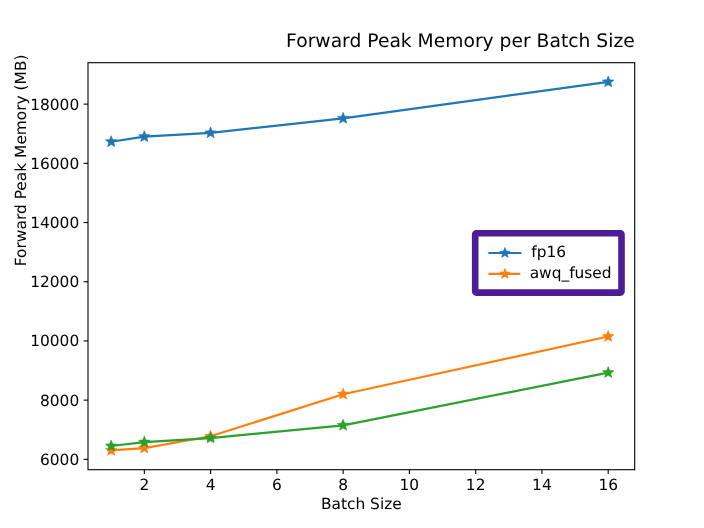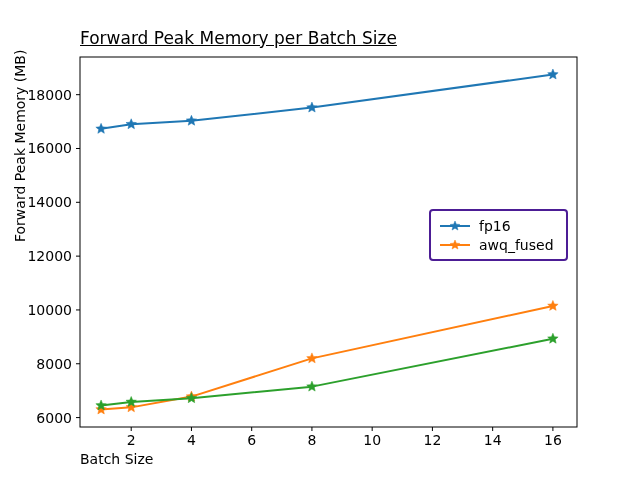--- a/index.html
+++ b/index.html
@@ -15,59 +15,59 @@
     position: relative;
     width: 640px;
     height: 480px;
     background: #ffffff;
   }
   #chart-title {
     position: absolute;
     left: 80px;
     top: 28px;
     width: 497px;
-    text-align: left;
+    text-align: right;
     font-size: 17px;
     color: #000000;
     white-space: nowrap;
-    text-decoration: underline;
   }
   #y-axis-label {
     position: absolute;
     left: 12px;
     top: 242px;
     width: 0;
     height: 0;
     font-size: 14px;
     color: #000000;
     white-space: nowrap;
     transform: rotate(-90deg) translate(-50%, -50%);
     transform-origin: 0 0;
   }
   #x-axis-label {
     position: absolute;
     left: 80px;
     top: 451px;
     width: 497px;
+    text-align: center;
     font-size: 14px;
     color: #000000;
   }
   #plot-svg {
     position: absolute;
     left: 0;
     top: 0;
   }
   #legend {
     position: absolute;
     left: 429px;
     top: 209px;
     width: 139px;
     box-sizing: border-box;
     background: rgba(255,255,255,0.9);
-    border: 2px solid #4c1d95;
+    border: 6px solid #4c1d95;
     border-radius: 4px;
     padding: 5px 6px 5px 8px;
   }
   .legend-entry {
     display: flex;
     align-items: center;
     height: 19px;
   }
   .legend-label {
     font-size: 14px;

